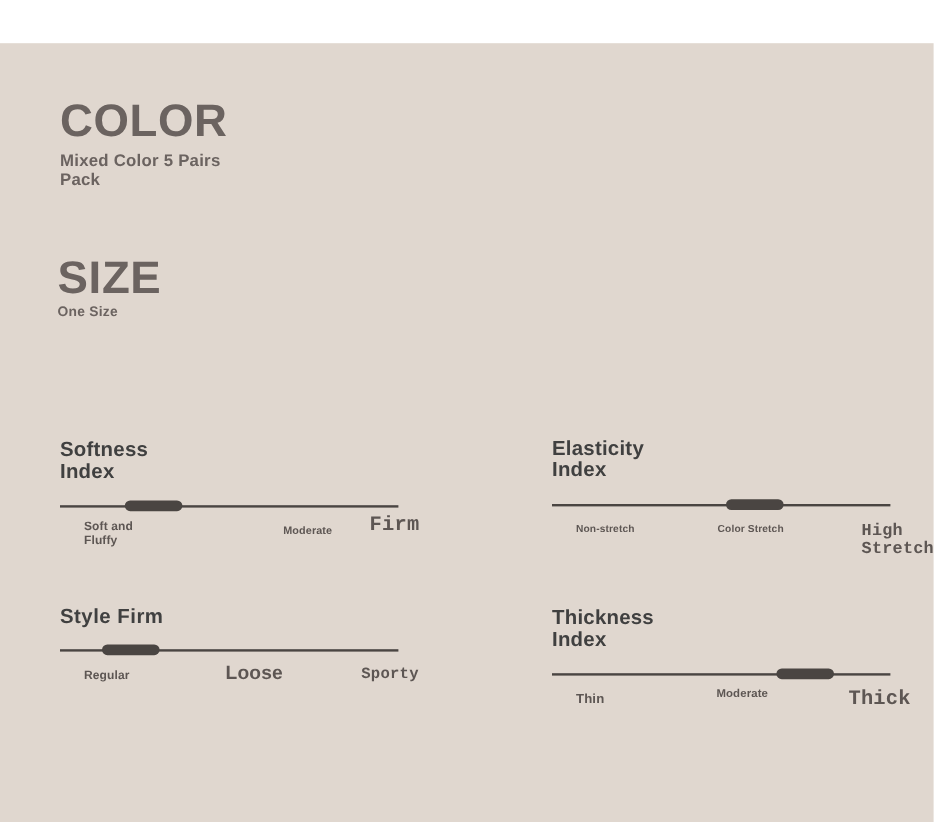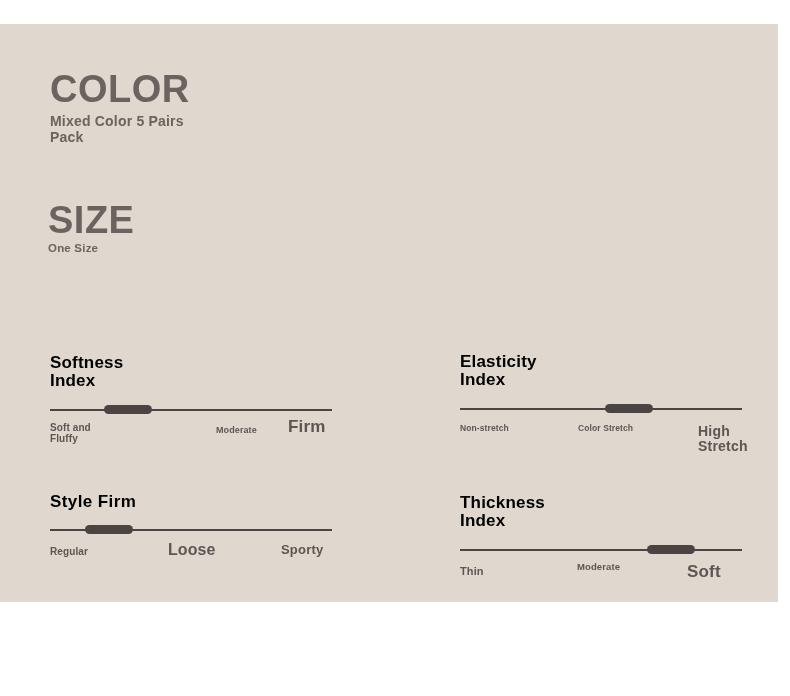--- a/index.html
+++ b/index.html
@@ -12,23 +12,23 @@
     height: 696px;
     position: relative;
     overflow: hidden;
     font-family: "Liberation Sans", sans-serif;
   }
 
   
   #canvas {
     position: absolute;
     left: 0;
-    top: 24px;
+    top: 36px;
     width: 778px;
-    height: 578px;
+    height: 649px;
     background: #e0d7cf;
     overflow: hidden;
   }
 
   
   .spec-block {
     position: absolute;
   }
   .spec-title {
     font-size: 38px;
@@ -56,21 +56,21 @@
   #block-size  { left: 48px; top: 177px; }
 
   
   .index-module {
     position: absolute;
     width: 290px;
   }
   .index-title {
     font-size: 17px;
     font-weight: 700;
-    color: #000000;
+    color: #404040;
     line-height: 1.08;
     white-space: pre-line;
     letter-spacing: 0.2px;
   }
   .index-title.single {
     letter-spacing: 0.4px;
   }
 
   .slider {
     position: relative;
@@ -99,24 +99,25 @@
     height: 42px;
     margin-top: 7px;
   }
   .slider-label {
     position: absolute;
     top: 0;
     color: #5d5653;
     font-weight: 700;
     line-height: 1.1;
     white-space: pre-line;
+    margin-left: 20px;
   }
   .lbl-low   { left: 0;     font-size: 10px; letter-spacing: 0.1px; }
   .lbl-mid   { font-size: 9px;  letter-spacing: 0.1px; }
-  .lbl-high  { font-size: 17px; letter-spacing: 0.2px; }
+  .lbl-high  { font-size: 17px; letter-spacing: 0.2px; font-family: Liberation Mono, monospace; }
 
   
   #mod-softness  { left: 50px;  top: 330px; }
   #mod-elasticity{ left: 460px; top: 329px; }
   #mod-style     { left: 50px;  top: 469px; }
   #mod-thickness { left: 460px; top: 470px; }
 
   
   #mod-softness  .lbl-mid  { left: 166px; top: 2px; }
   #mod-softness  .lbl-high { left: 238px; top: -6px; }
@@ -194,17 +195,17 @@
   <div class="index-module" id="mod-thickness">
     <div class="index-title">Thickness
 Index</div>
     <div class="slider">
       <div class="slider-track"></div>
       <div class="slider-thumb" style="left: 187.2px;"></div>
     </div>
     <div class="slider-labels">
       <div class="slider-label lbl-low">Thin</div>
       <div class="slider-label lbl-mid">Moderate</div>
-      <div class="slider-label lbl-high">Soft</div>
+      <div class="slider-label lbl-high">Thick</div>
     </div>
   </div>
 
 </div>
 
 </body></html>

